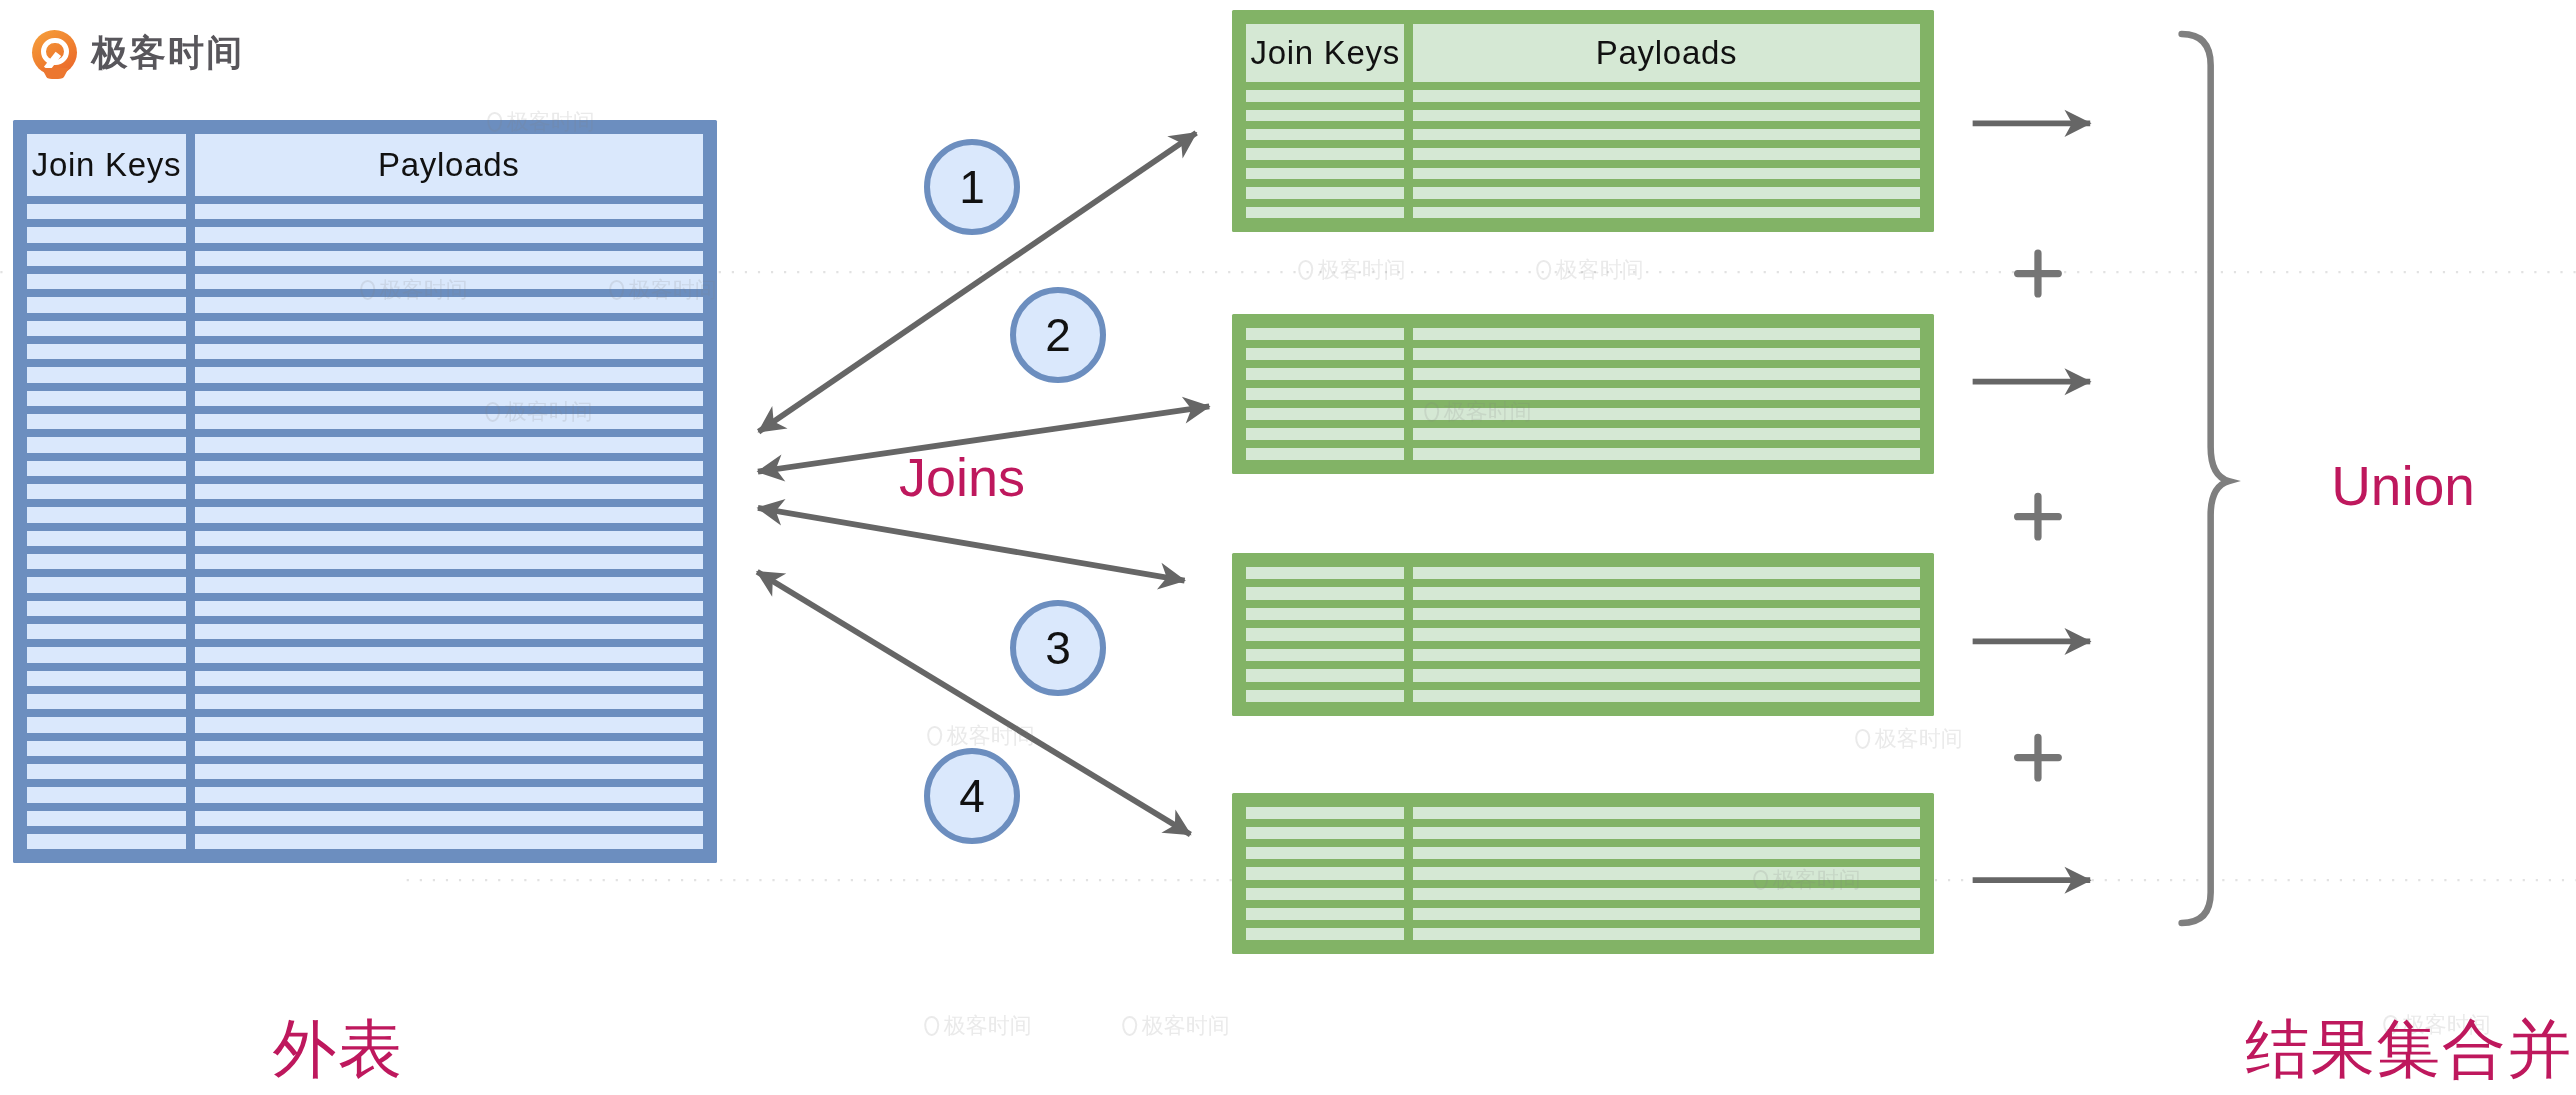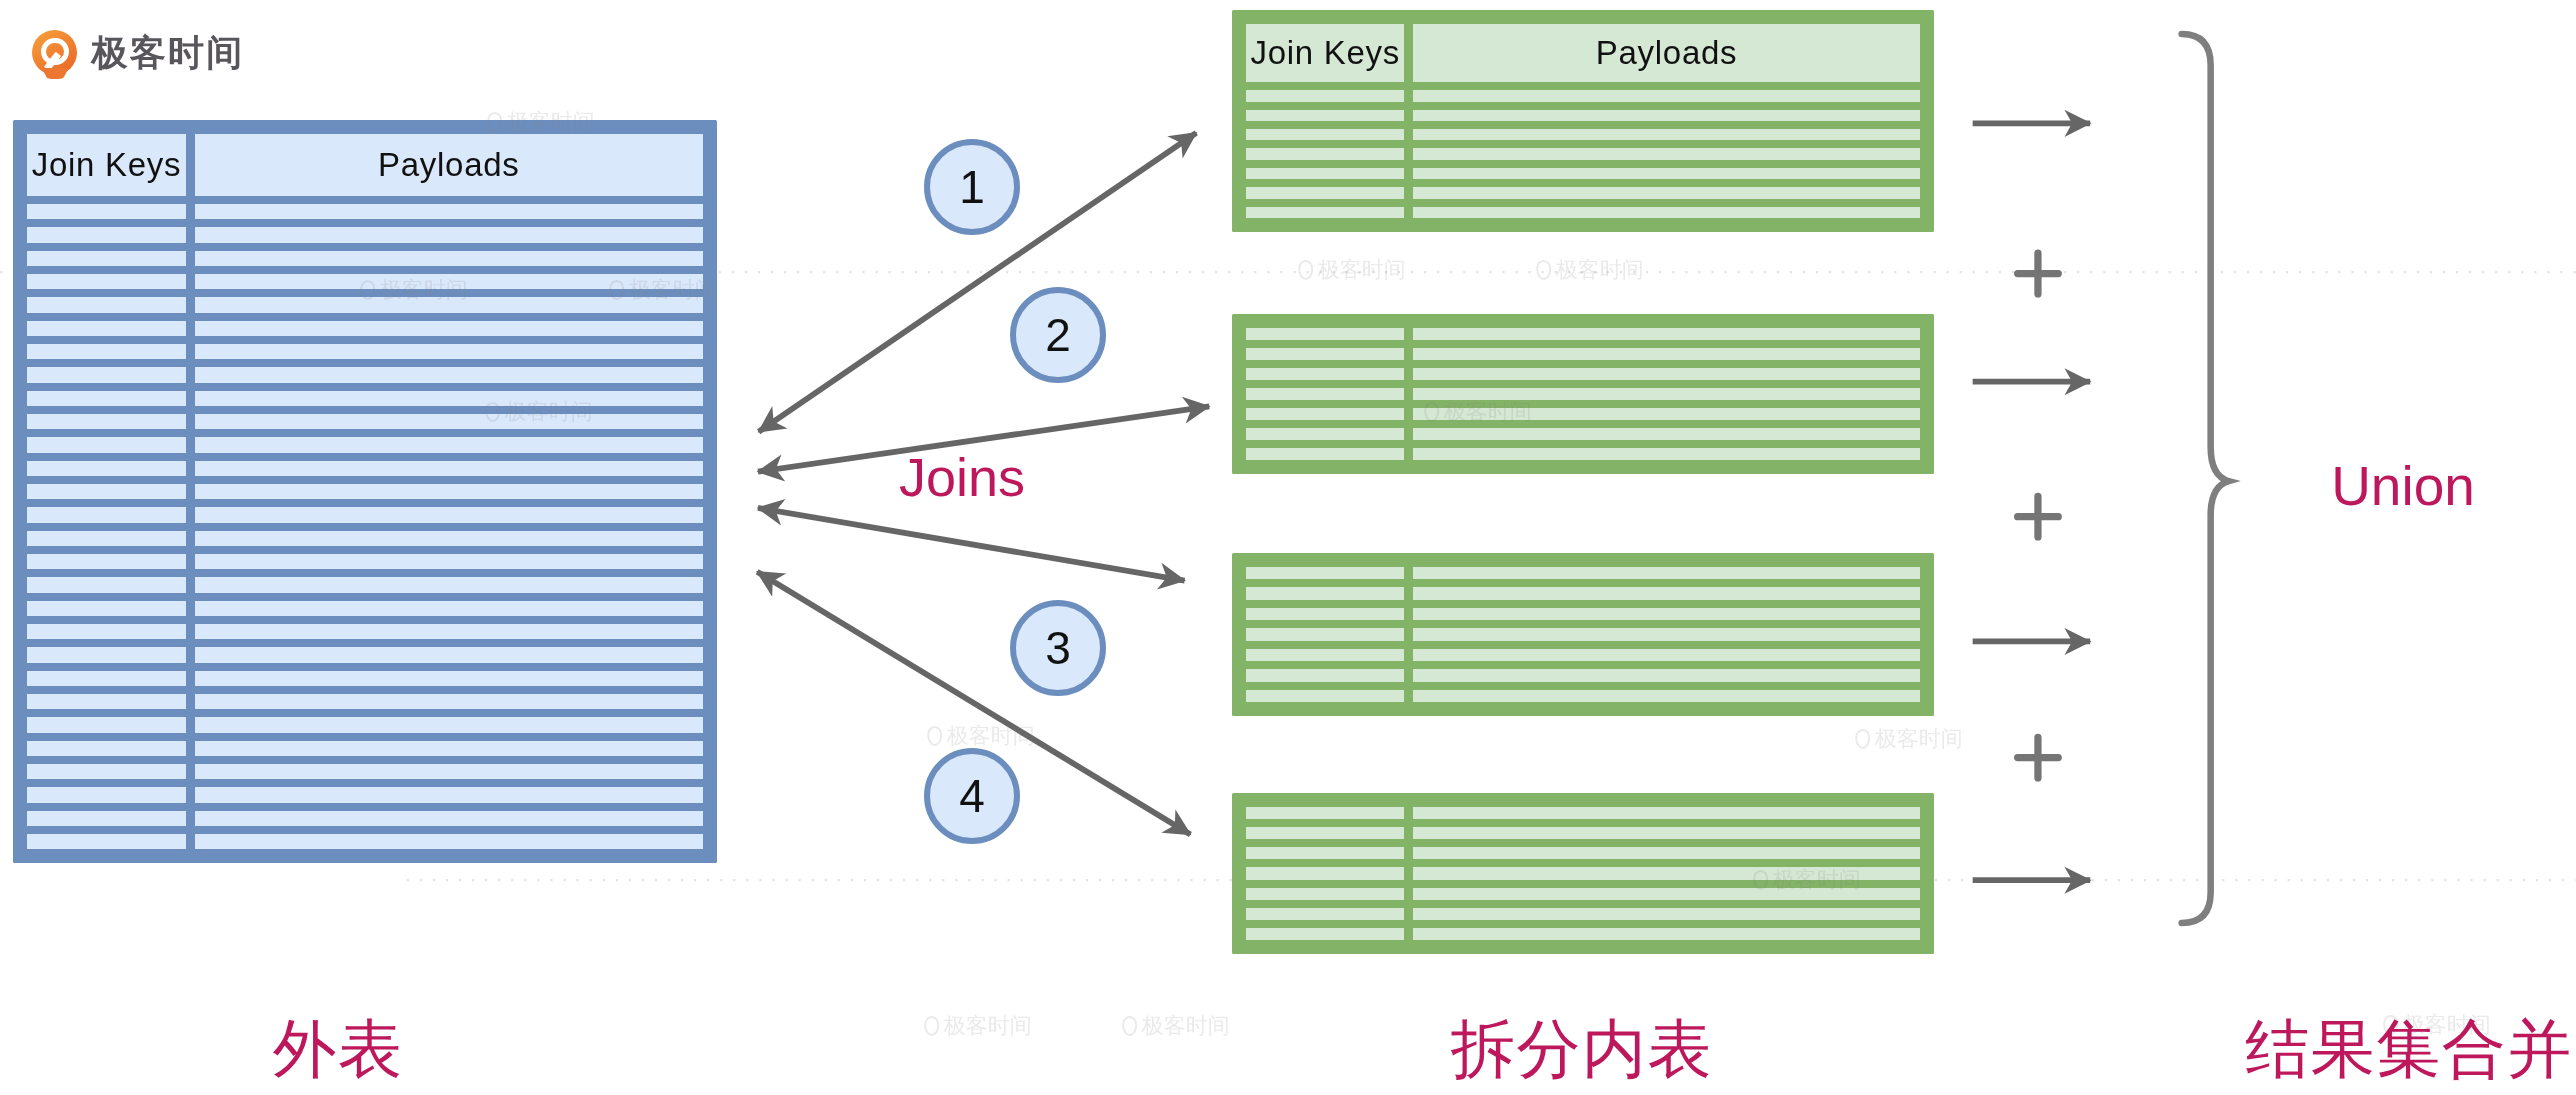--- a/index.html
+++ b/index.html
@@ -378,21 +378,20 @@
   </div>
 
   <div class="step-circle" style="left:924px;top:139px;">1</div>
   <div class="step-circle" style="left:1010px;top:287px;">2</div>
   <div class="step-circle" style="left:1010px;top:600px;">3</div>
   <div class="step-circle" style="left:924px;top:748px;">4</div>
 
   <div class="flabel joins-label center-x" style="left:962px;top:446px;">Joins</div>
   <div class="flabel union-label center-x" style="left:2403px;top:454px;">Union</div>
   <div class="flabel bottom-label center-x" style="left:338px;top:1006px;">外表</div>
-  <div class="flabel bottom-label center-x" style="left:1582px;top:1006px;">拆分内表</div>
   <div class="flabel bottom-label center-x" style="left:2409px;top:1006px;">结果集合并</div>
 
   <div class="wm" style="left:541px;top:122px;">
     <span class="wm-icon"></span>
     <span>极客时间</span>
     </div>
   <div class="wm" style="left:414px;top:290px;">
     <span class="wm-icon"></span>
     <span>极客时间</span>
     </div>

